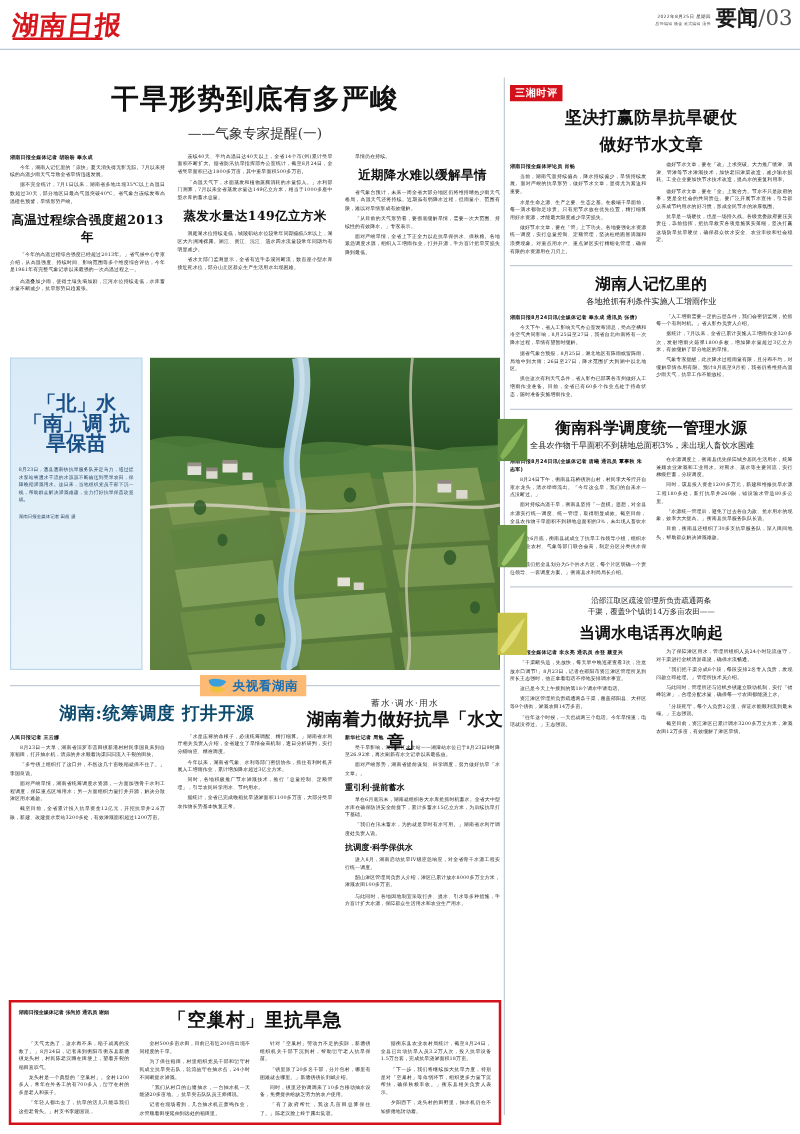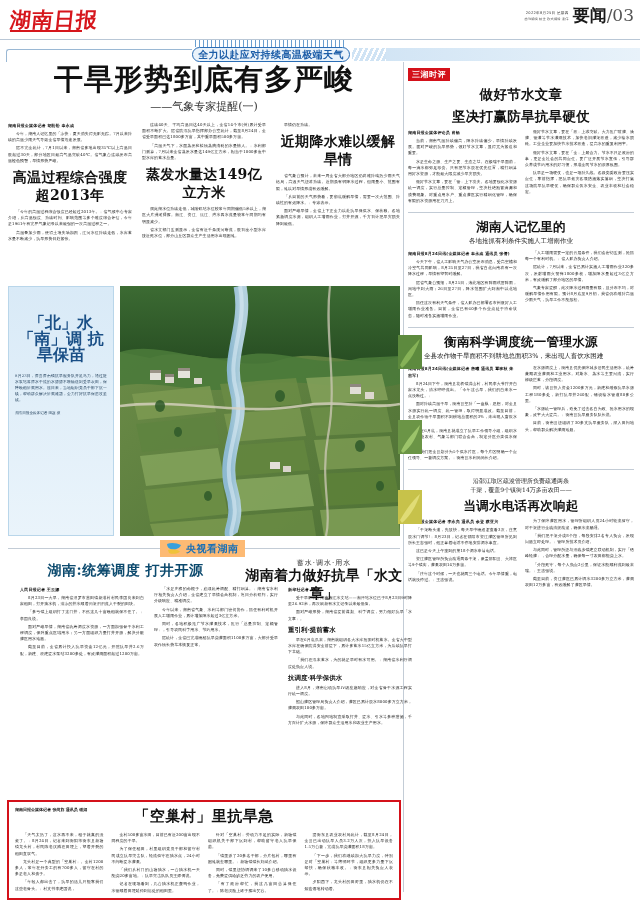--- a/index.html
+++ b/index.html
@@ -66,21 +66,21 @@
   }
 
   
   .vrule { position: absolute; width: 1px; background: #c3ccd6; }
 
   
   .main-area { position: absolute; left: 8px; top: 62px; width: 392px; }
   .main-head {
     text-align: center;
     font-family: "DejaVu Serif", "Liberation Serif", serif;
-    font-weight: bold; font-size: 29px; color: #111;
+    font-weight: bold; font-size: 22px; color: #111;
     letter-spacing: 1px; line-height: 34px;
   }
   .main-sub {
     text-align: center; font-size: 11px; color: #333; margin-top: 3px;
     font-family: "DejaVu Serif", "Liberation Serif", serif;
   }
 
   
   .cols3 { display: flex; gap: 10px; margin-top: 8px; }
   .col { width: 124px; }
@@ -89,21 +89,21 @@
     letter-spacing: .2px; margin-bottom: 2px;
   }
   .body-txt {
     font-size: 3.9px; color: #1d1d1d; line-height: 6.2px;
     text-align: justify; letter-spacing: .15px;
     font-family: "DejaVu Serif", "Liberation Serif", serif;
   }
   .body-txt p { margin-bottom: 2px; text-indent: 8px; }
   .subhead {
     font-family: "DejaVu Serif", "Liberation Serif", serif;
-    font-weight: bold; font-size: 14px; color: #111;
+    font-weight: bold; font-size: 10px; color: #111;
     text-align: center; margin: 5px 0 4px 0; letter-spacing: .3px;
   }
 
   
   .photo {
     position: absolute; left: 120px; top: 286px; width: 280px; height: 250px;
     overflow: hidden;
   }
   .photo svg { display: block; }
 
@@ -212,28 +212,20 @@
       <div class="mh-meta">
         <div class="l1">2022年8月25日 星期四</div>
         <div class="l2">总f9编辑 杨金 政式编辑 汤伟</div>
       </div>
       <div class="mh-section">
         <span>要闻</span><span class="mh-num">/03</span>
       </div>
     </div>
   </div>
 
-  <div class="bannerwrap">
-    <div class="banner-left-curve"></div>
-    <div class="ruler"></div>
-    <div class="banner-pill">
-      <span>全力以赴应对持续高温极端天气</span>
-    </div>
-    <div class="banner-stripe"></div>
-  </div>
 
   <div class="vrule" style="left:403px; top:62px; height:830px;"></div>
 
   <div class="main-area">
     <div class="main-head">干旱形势到底有多严峻</div>
     <div class="main-sub">——气象专家提醒(一)</div>
 
     <div class="cols3">
       <div class="col">
         <div class="byline">湖南日报全媒体记者 胡盼盼 奉永成</div>
@@ -356,21 +348,21 @@
         <path d="M2,4 C10,0 22,2 30,6 C28,12 20,16 12,15 C6,14 2,10 2,4 Z" fill="#3aa0dc"></path>
         <path d="M4,16 C12,13 22,15 28,19 C24,24 12,25 6,22 Z" fill="#f0c23a"></path>
       </svg>
       <span class="txt">央视看湖南</span>
     </div>
 
     <div class="mid-head-left">湖南:统筹调度 打井开源</div>
     <div class="mid-kicker">蓄水·调水·用水</div>
     <div class="mid-head-right">湖南着力做好抗旱「水文章」</div>
 
-    <div style="position:absolute; left:12px; top:46px; width:392px; display:flex; gap:10px;">
+    <div style="position:absolute; left:0; top:46px; width:392px; display:flex; gap:10px;">
       <div class="col">
         <div class="byline">人民日报记者 王云娜</div>
         <div class="body-txt">
           <p>8月23日一大早，湖南省汨罗市营田镇新港村村民李国良来到自家稻田，打开抽水机，清凉的井水顺着沟渠汩汩流入干裂的田块。</p>
           <p>「多亏镇上组织打了这口井，不然这几十亩晚稻就保不住了。」李国良说。</p>
           <p>面对严峻旱情，湖南省统筹调度水资源，一方面加强骨干水利工程调度，保障重点区域用水；另一方面组织力量打井开源，解决分散灌区用水难题。</p>
           <p>截至目前，全省累计投入抗旱资金12亿元，开挖抗旱井2.6万眼，新建、改建提水泵站3200多处，有效灌溉面积超过1200万亩。</p>
         </div>
       </div>
       <div class="col">
@@ -435,22 +427,22 @@
         <p>「下一步，我们将继续加大抗旱力度，特别是对「空巢村」等薄弱环节，组织更多力量下沉帮扶，确保秋粮丰收。」衡东县相关负责人表示。</p>
         <p>夕阳西下，龙头村的田野里，抽水机仍在不知疲倦地转动着。</p>
       </div>
     </div>
   </div>
 
   <div class="side">
 
     <div>
       <div class="side-tag">三湘时评</div>
+      <div class="side-head">坚决打赢防旱抗旱硬仗</div>
       <div class="side-head">做好节水文章</div>
-      <div class="side-head">坚决打赢防旱抗旱硬仗</div>
       <div class="side-cols">
         <div class="side-col">
           <div class="byline">湖南日报全媒体评论员 肖畅</div>
           <div class="body-txt">
             <p>当前，湖南气温持续偏高，降水持续偏少，旱情持续发展。面对严峻的抗旱形势，做好节水文章，显得尤为紧迫和重要。</p>
             <p>水是生命之源、生产之要、生态之基。在极端干旱面前，每一滴水都弥足珍贵。只有把节水放在优先位置，精打细算用好水资源，才能最大限度减少旱灾损失。</p>
             <p>做好节水文章，要在「管」上下功夫。各地要强化水资源统一调度，实行总量控制、定额管理，坚决杜绝跑冒滴漏和浪费现象。对重点用水户、重点灌区实行精细化管理，确保有限的水资源用在刀刃上。</p>
           </div>
         </div>
         <div class="side-col">

